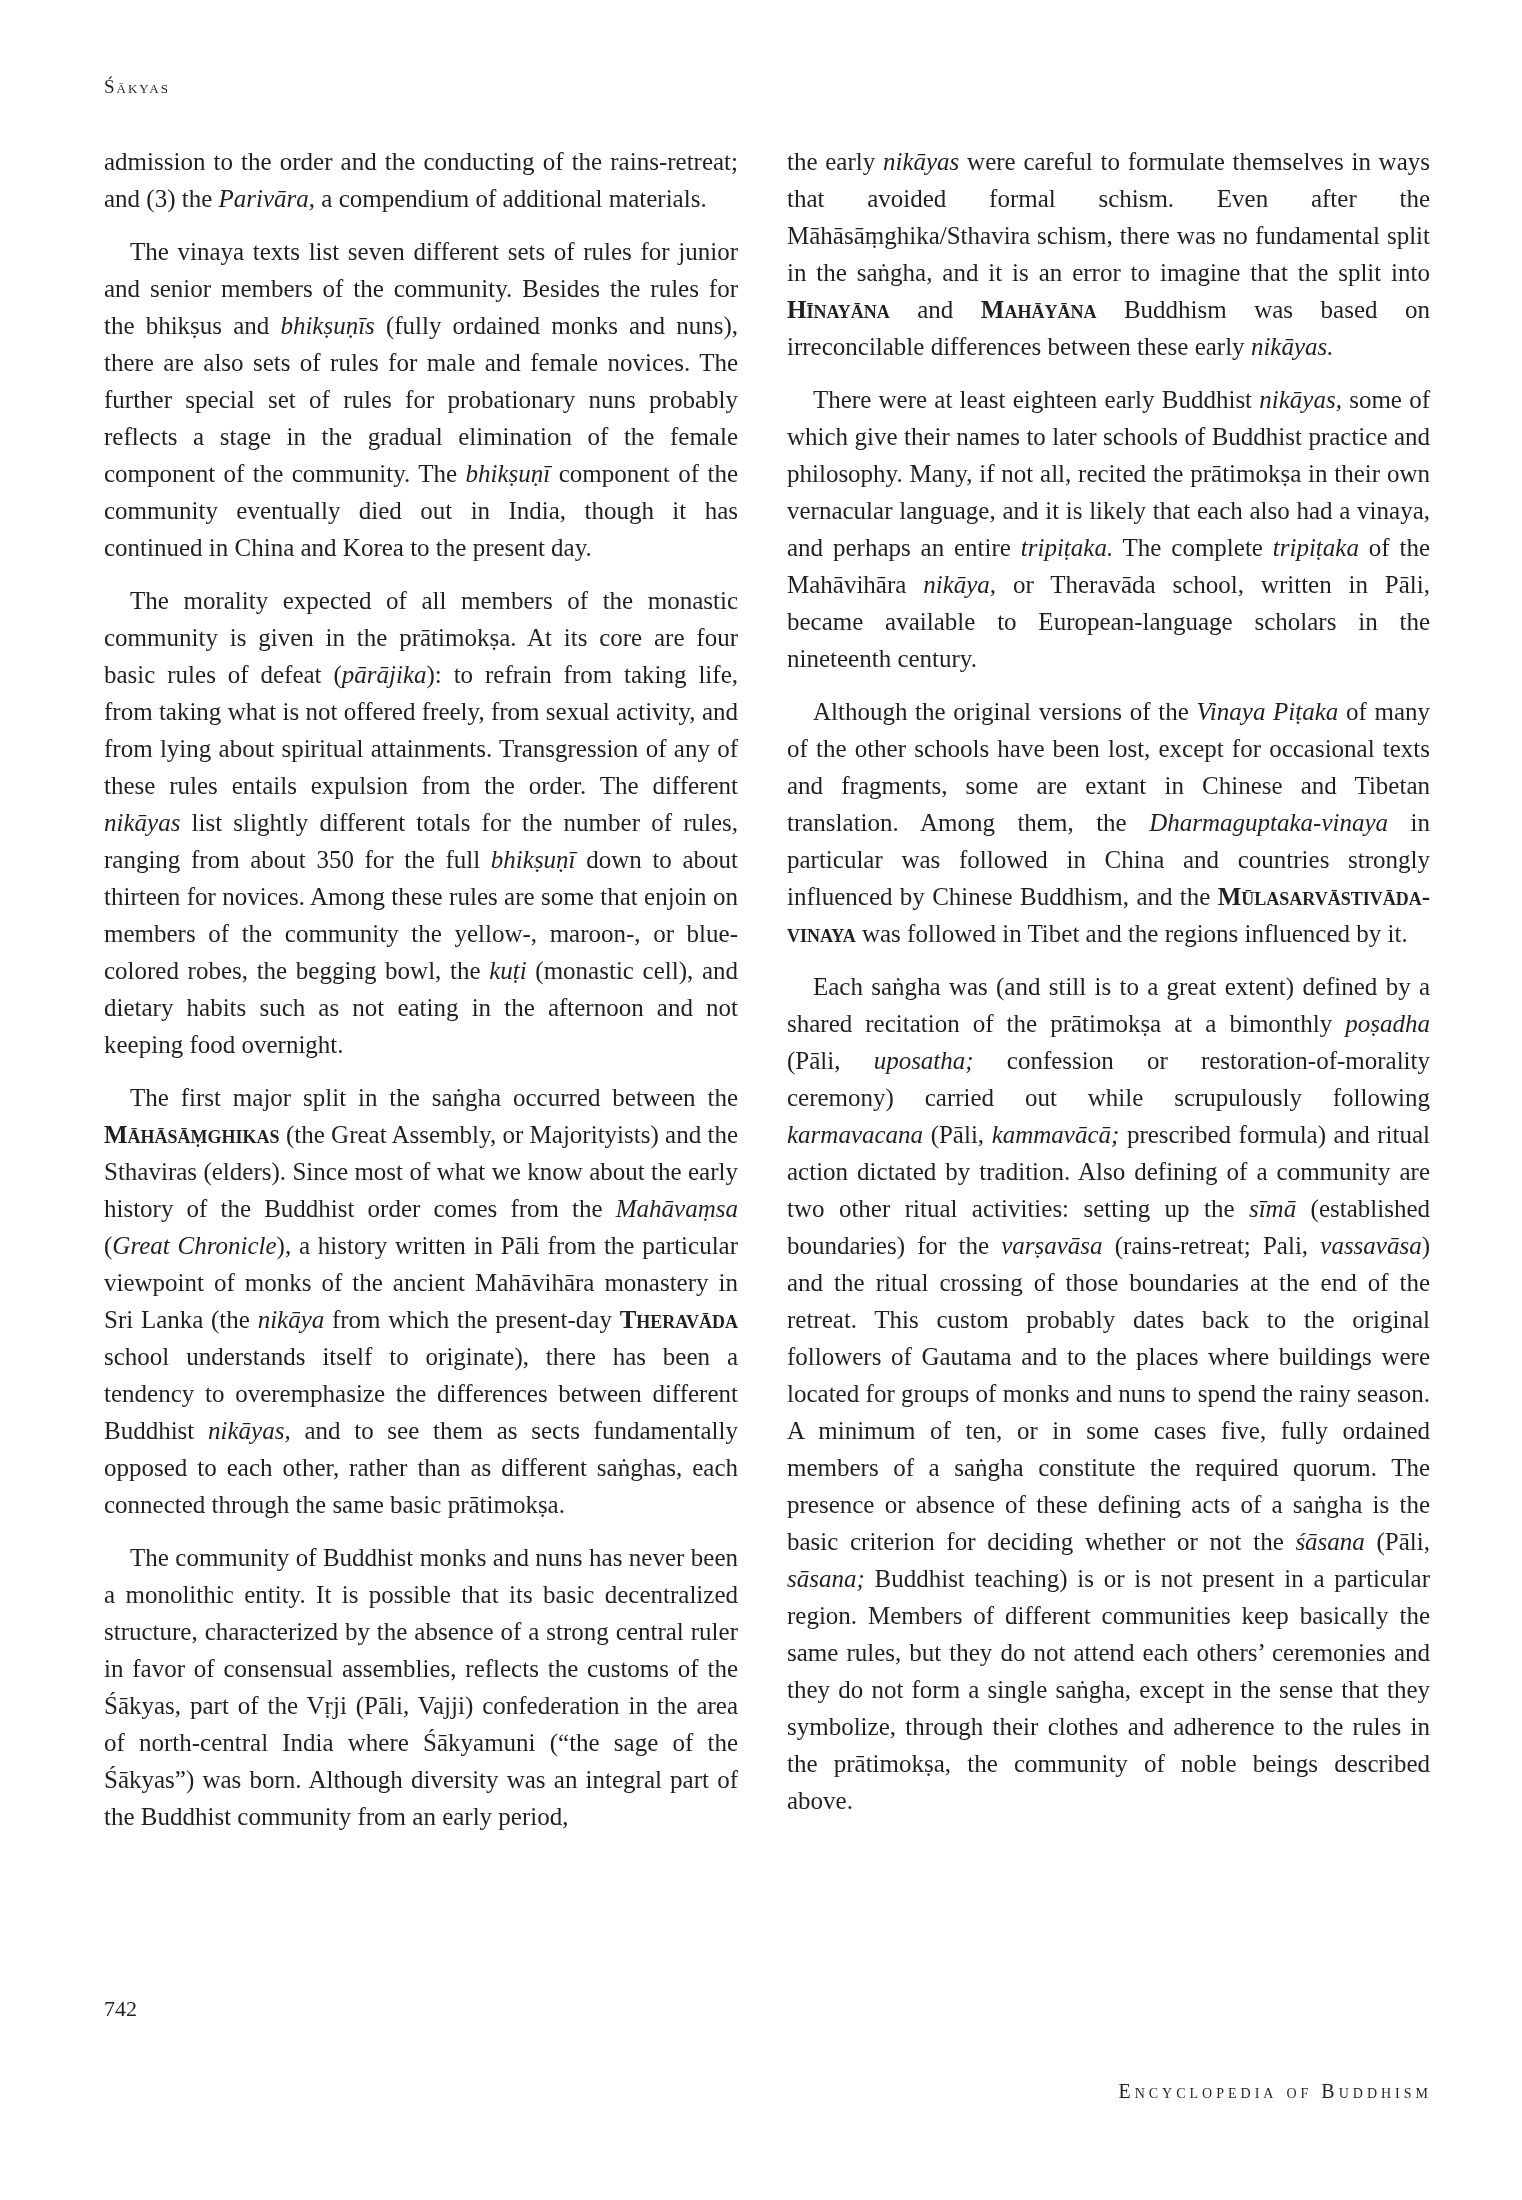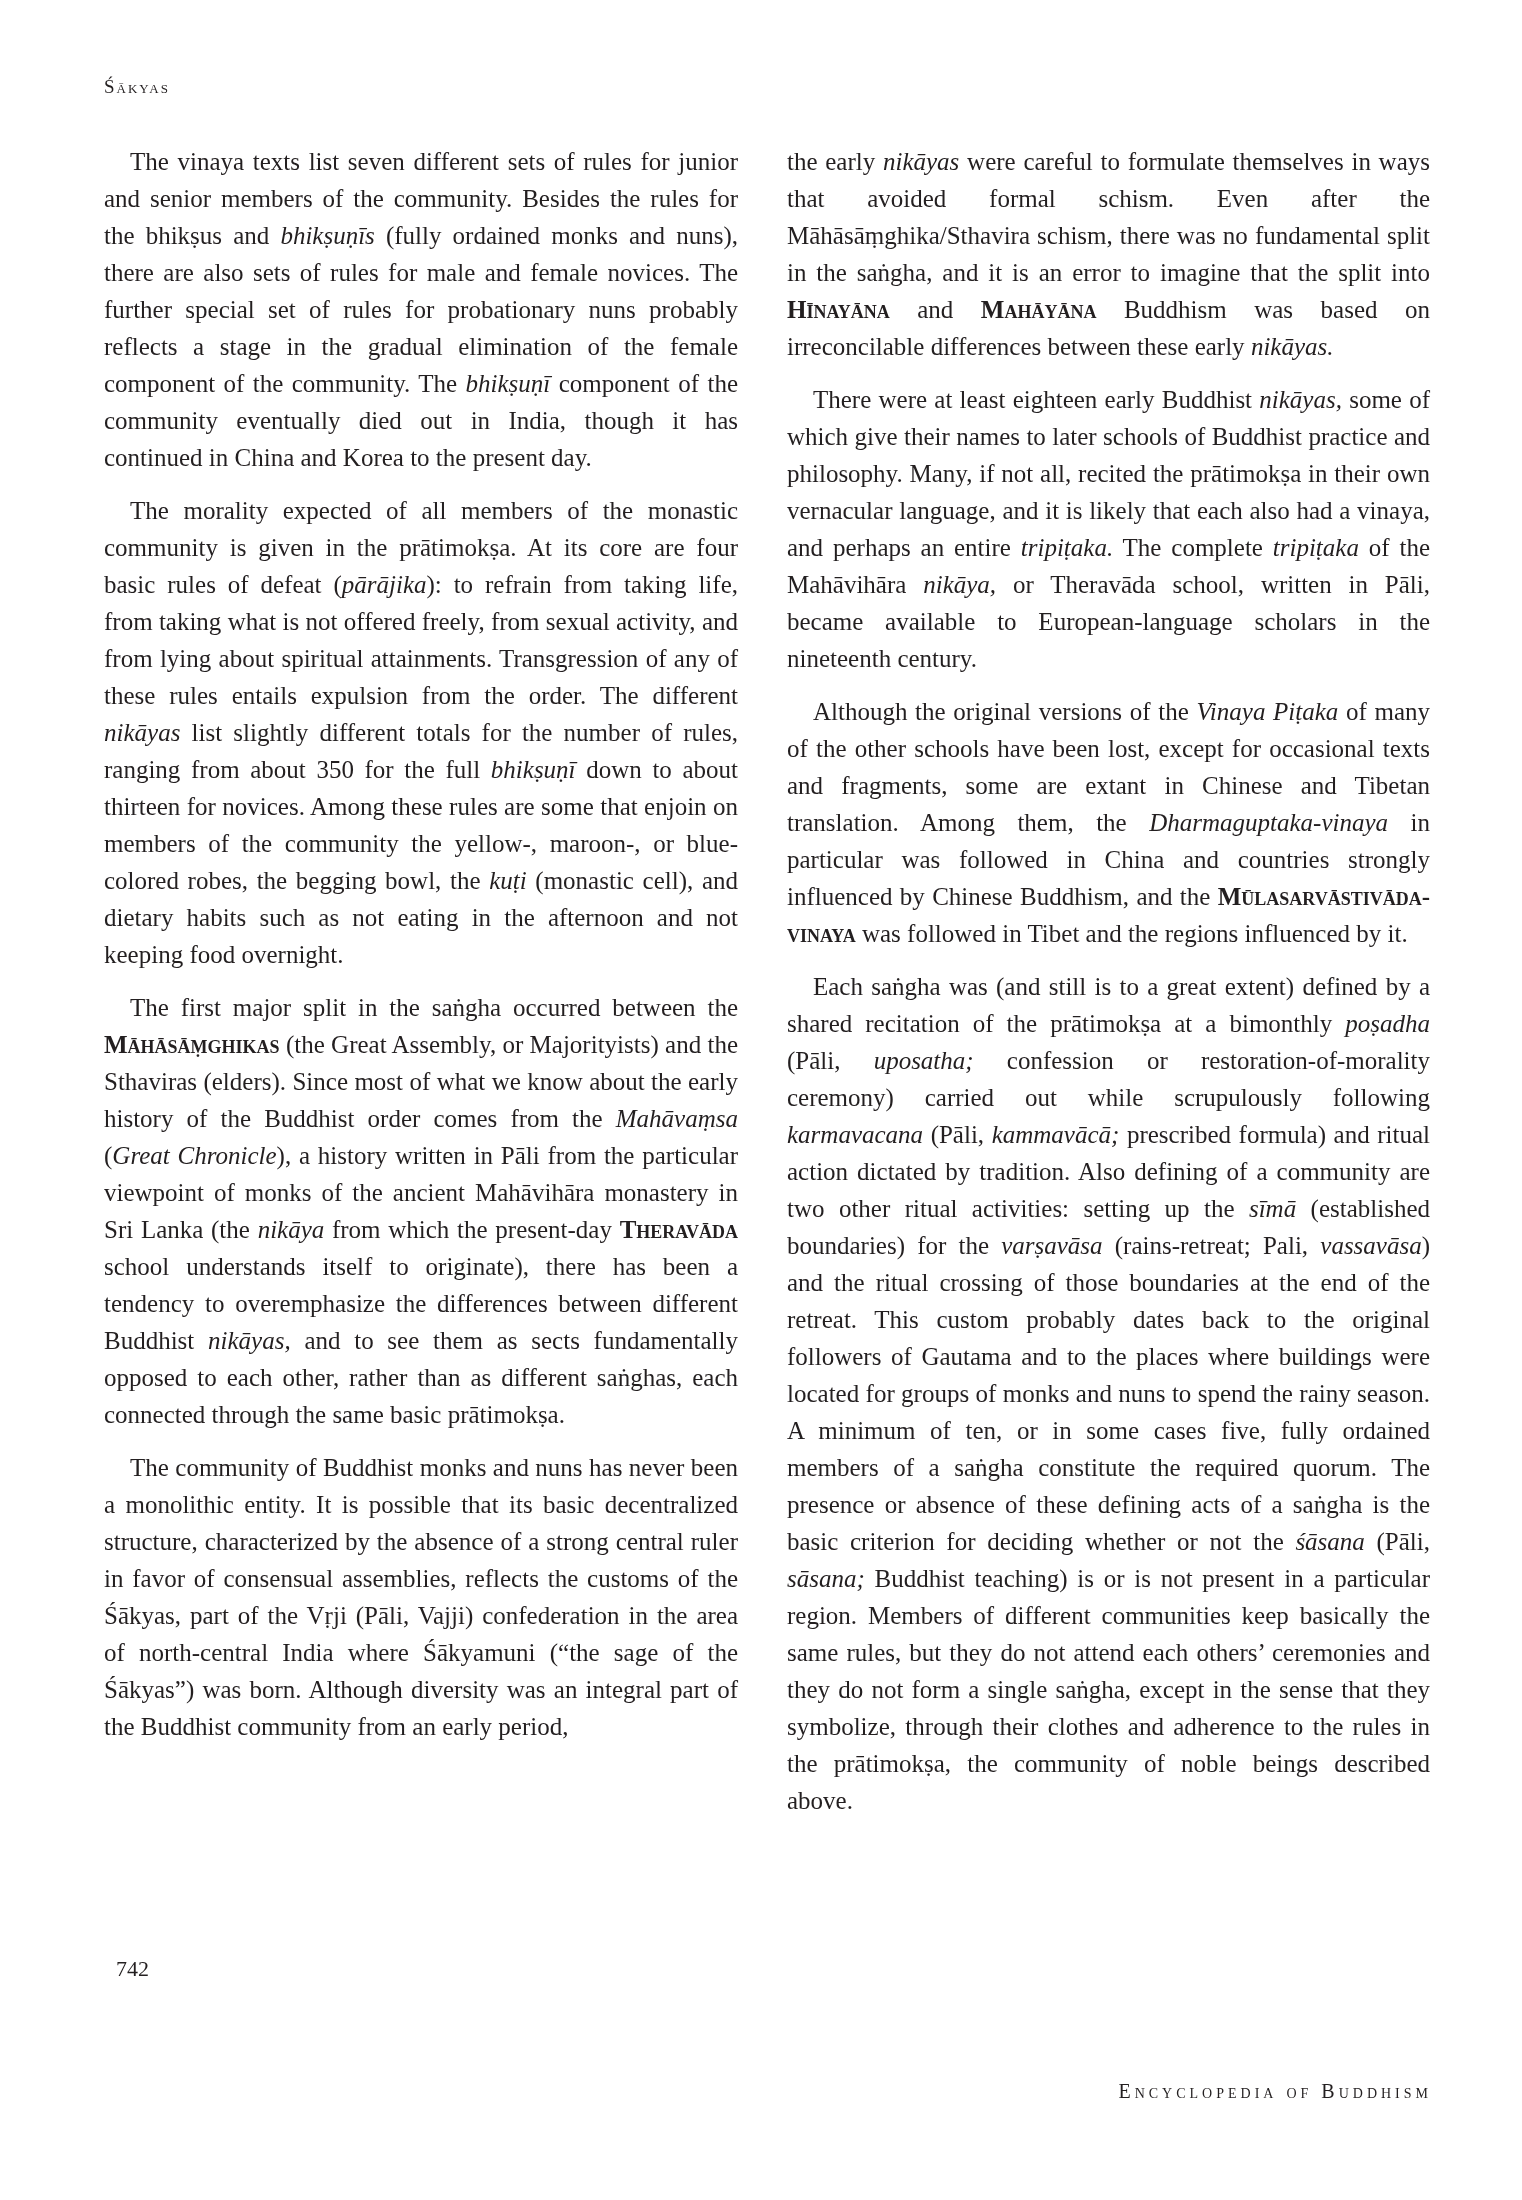--- a/index.html
+++ b/index.html
@@ -8,30 +8,31 @@
   .running-head { position: absolute; left: 104px; top: 76px; font-size: 19px;
          letter-spacing: 2px; font-variant: small-caps; }
   .column { position: absolute; top: 143px; font-size: 25px; line-height: 37px;
          text-align: justify; hyphens: manual; }
   .col-left { left: 104px; width: 634px; }
   .col-right { left: 787px; width: 643px; }
   .column p { margin: 0 0 16px 0; text-indent: 26px; }
   .column p.cont { text-indent: 0; }
   .sc { font-variant: small-caps; font-weight: bold; }
   i, .it { }
-  .footer-page { position: absolute; left: 104px; top: 1956px; font-size: 22px; margin-left: 12px; }
+  .footer-page { position: absolute; left: 104px; top: 1996px; font-size: 22px; }
   .footer-title { position: absolute; right: 90px; top: 2080px; font-size: 20px;
          letter-spacing: 4px; font-variant: small-caps; font-family: Liberation Serif, serif; }
 </style>
 </head>
 <body>
 
 <div class="running-head">Śākyas</div>
 
 <div class="column col-left">
+  <p class="cont">admission to the order and the conducting of the rains-retreat; and (3) the <i>Parivāra,</i> a compendium of additional materials.</p>
   <p>The vinaya texts list seven different sets of rules for junior and senior members of the community. Besides the rules for the bhikṣus and <i>bhikṣuṇīs</i> (fully ordained monks and nuns), there are also sets of rules for male and female novices. The further special set of rules for probationary nuns probably reflects a stage in the gradual elimination of the female component of the community. The <i>bhikṣuṇī</i> component of the community eventually died out in India, though it has continued in China and Korea to the present day.</p>
   <p>The morality expected of all members of the monastic community is given in the prātimokṣa. At its core are four basic rules of defeat (<i>pārājika</i>): to refrain from taking life, from taking what is not offered freely, from sexual activity, and from lying about spiritual attainments. Transgression of any of these rules entails expulsion from the order. The different <i>nikāyas</i> list slightly different totals for the number of rules, ranging from about 350 for the full <i>bhikṣuṇī</i> down to about thirteen for novices. Among these rules are some that enjoin on members of the community the yellow-, maroon-, or blue-colored robes, the begging bowl, the <i>kuṭi</i> (monastic cell), and dietary habits such as not eating in the afternoon and not keeping food overnight.</p>
   <p>The first major split in the saṅgha occurred between the <span class="sc">Māhāsāṃghikas</span> (the Great Assembly, or Majorityists) and the Sthaviras (elders). Since most of what we know about the early history of the Buddhist order comes from the <i>Mahāvaṃsa</i> (<i>Great Chronicle</i>), a history written in Pāli from the particular viewpoint of monks of the ancient Mahāvihāra monastery in Sri Lanka (the <i>nikāya</i> from which the present-day <span class="sc">Theravāda</span> school understands itself to originate), there has been a tendency to overemphasize the differences between different Buddhist <i>nikāyas,</i> and to see them as sects fundamentally opposed to each other, rather than as different saṅghas, each connected through the same basic prātimokṣa.</p>
   <p>The community of Buddhist monks and nuns has never been a monolithic entity. It is possible that its basic decentralized structure, characterized by the absence of a strong central ruler in favor of consensual assemblies, reflects the customs of the Śākyas, part of the Vṛji (Pāli, Vajji) confederation in the area of north-central India where Śākyamuni (“the sage of the Śākyas”) was born. Although diversity was an integral part of the Buddhist community from an early period,</p>
 </div>
 
 <div class="column col-right">
   <p class="cont">the early <i>nikāyas</i> were careful to formulate themselves in ways that avoided formal schism. Even after the Māhāsāṃghika/Sthavira schism, there was no fundamental split in the saṅgha, and it is an error to imagine that the split into <span class="sc">Hīnayāna</span> and <span class="sc">Mahāyāna</span> Buddhism was based on irreconcilable differences between these early <i>nikāyas.</i></p>
   <p>There were at least eighteen early Buddhist <i>nikāyas,</i> some of which give their names to later schools of Buddhist practice and philosophy. Many, if not all, recited the prātimokṣa in their own vernacular language, and it is likely that each also had a vinaya, and perhaps an entire <i>tripiṭaka.</i> The complete <i>tripiṭaka</i> of the Mahāvihāra <i>nikāya,</i> or Theravāda school, written in Pāli, became available to European-language scholars in the nineteenth century.</p>
   <p>Although the original versions of the <i>Vinaya Piṭaka</i> of many of the other schools have been lost, except for occasional texts and fragments, some are extant in Chinese and Tibetan translation. Among them, the <i>Dharmaguptaka-vinaya</i> in particular was followed in China and countries strongly influenced by Chinese Buddhism, and the <span class="sc">Mūlasarvāstivāda-vinaya</span> was followed in Tibet and the regions influenced by it.</p>

